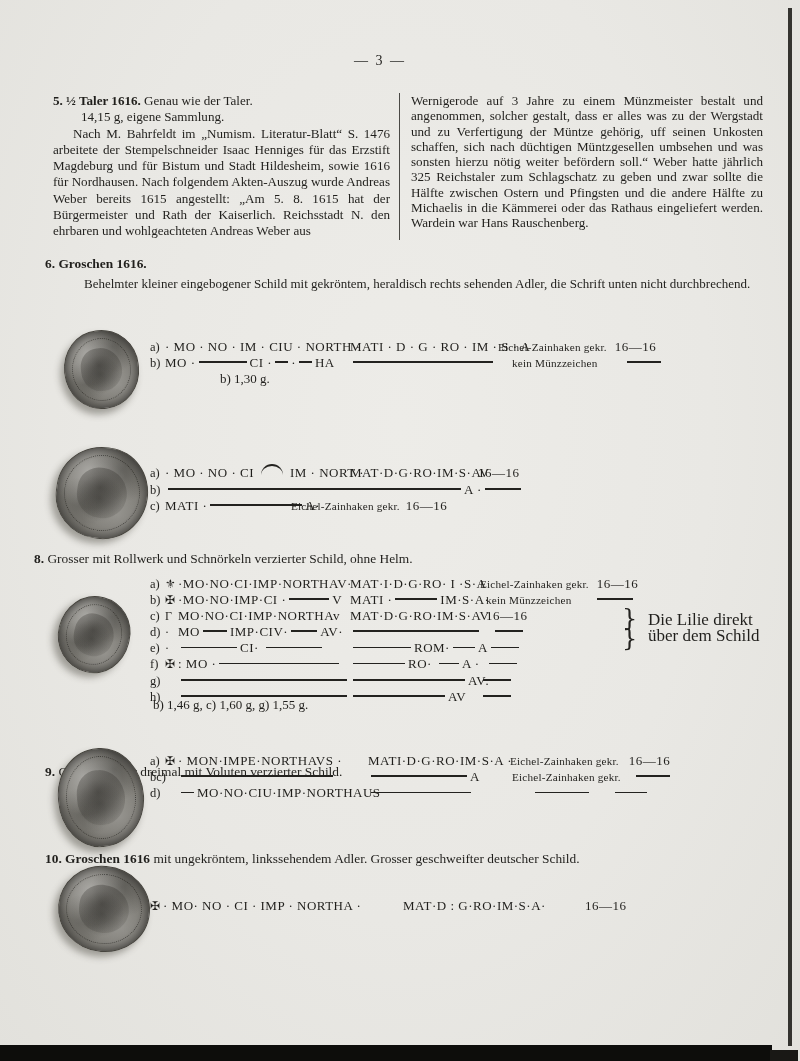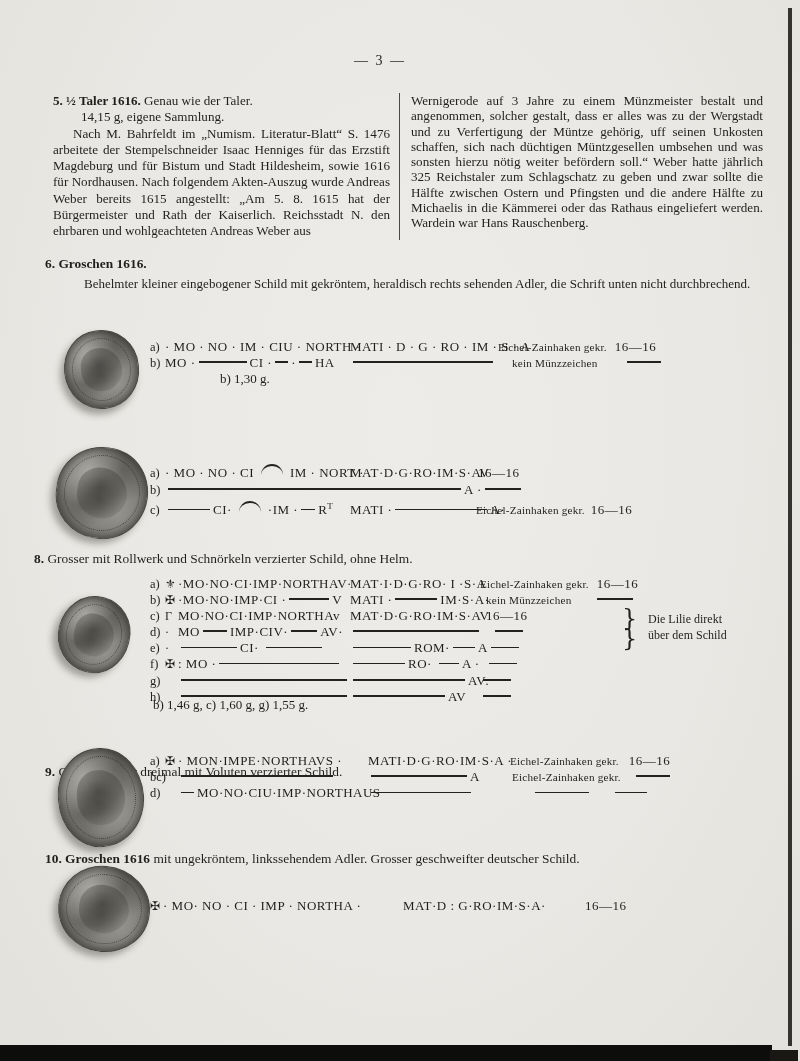--- a/index.html
+++ b/index.html
@@ -56,21 +56,21 @@
           radial-gradient(circle at 48% 56%, rgba(15,15,12,0.38), transparent 34%),
           radial-gradient(circle at 26% 66%, rgba(15,15,12,0.22), transparent 30%),
           radial-gradient(circle at 50% 50%, #94928c 0%, #7d7b75 55%, #55534e 88%, #3d3b37 100%);
         box-shadow:-4px 5px 7px rgba(70,68,60,0.45), inset 0 0 8px rgba(0,0,0,0.45);
         border:1px solid #47453f;}
   .coin::before{content:"";position:absolute;inset:7px;border-radius:50%;
         border:1.5px dotted rgba(25,24,20,0.55);}
   .coin::after{content:"";position:absolute;inset:22%;border-radius:45% 55% 50% 50%;
         background:radial-gradient(circle at 45% 40%, rgba(30,28,24,0.55), rgba(30,28,24,0.15) 70%, transparent 100%);}
   
-  #lilie-note{font-size:12px;line-height:15.5px;}
+  #lilie-note{font-size:17px;line-height:15.5px;}
   .brace{position:absolute;font-size:24px;font-weight:400;color:#23221f;font-family:"DejaVu Serif",serif;}
   
   #edge-line{top:8px;left:788px;width:4px;height:1038px;background:#34332f;}
   #bottom-bar{top:1045px;left:0;width:772px;height:16px;background:#0d0d0b;}
   #bottom-bar2{top:1050px;left:770px;width:28px;height:11px;background:#191815;}
   .note-line{font-size:12.2px;letter-spacing:0.3px;white-space:nowrap;}
 </style>
 </head>
 <body>
 
@@ -121,21 +121,20 @@
       <span class="c tail"><span class="gap" style="width: 6px;"></span><span>16—16</span></span>
     </div>
     <div class="lrow">
       <span class="c lab">b)</span>
       <span class="c obv"><span class="rule" style="width: 228px;"></span></span>
       <span class="c rev"><span class="rule" style="width: 108px;"></span><span>A ·</span></span>
       <span class="c tail"><span class="gap" style="width: 10px;"></span><span class="rule" style="width: 36px;"></span></span>
     </div>
     <div class="lrow">
       <span class="c lab">c)</span>
-      <span class="c obv"><span class="rule" style="width: 42px;"></span><span>CI·</span><span class="arc"></span><span>·IM ·</span><span class="rule" style="width: 14px;"></span><span>R</span><sup>T</sup></span>
       <span class="c rev"><span>MATI ·</span><span class="rule" style="width: 92px;"></span><span>A·</span></span>
       <span class="c tail"><span class="gap" style="width: 4px;"></span><span class="sm">Eichel-Zainhaken gekr.</span><span class="gap" style="width: 6px;"></span><span>16—16</span></span>
     </div>
   </div>
 
   <div class="abs heading" style="top:551px;left:34px;">
     <span class="bold">8.</span>
     <span>Grosser mit Rollwerk und Schnörkeln verzierter Schild, ohne Helm.</span>
   </div>
   <div class="coin" style="left:58px;top:596px;width:70px;height:75px;transform:rotate(14deg);border-radius:50% 50% 48% 52%/52% 48% 50% 50%;"></div>

